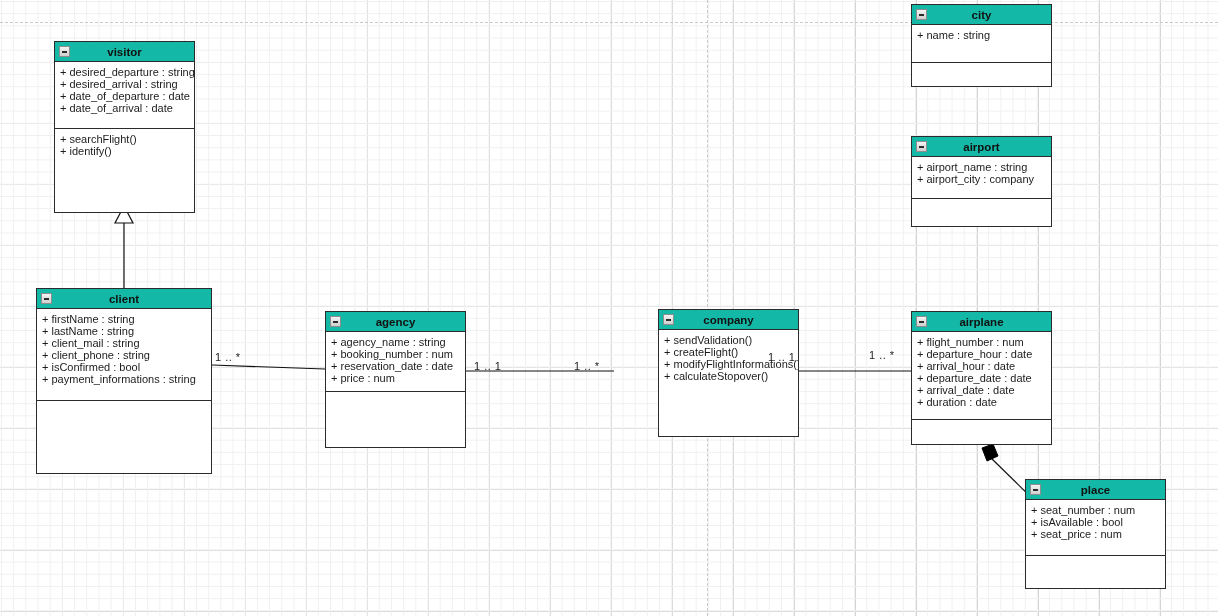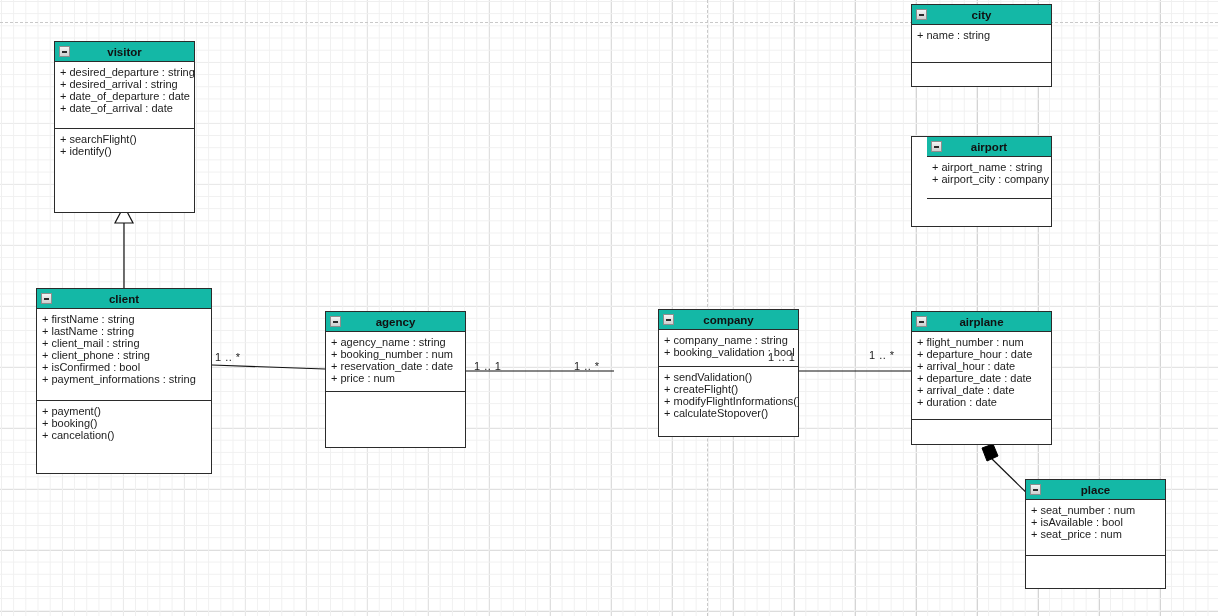--- a/index.html
+++ b/index.html
@@ -182,48 +182,39 @@
       <span>client</span>
     </div>
     <div class="uml-section" style="height:92px;">
       <div class="uml-line">+ firstName : string</div>
       <div class="uml-line">+ lastName : string</div>
       <div class="uml-line">+ client_mail : string</div>
       <div class="uml-line">+ client_phone : string</div>
       <div class="uml-line">+ isConfirmed : bool</div>
       <div class="uml-line">+ payment_informations : string</div>
     </div>
-    <div class="uml-section last" style="height:73px;">
-      <div class="uml-line">+ payment()</div>
-      <div class="uml-line">+ booking()</div>
-      <div class="uml-line">+ cancelation()</div>
-    </div>
   </div>
 
   <div class="uml-class" style="left:325px; top:311px; width:141px; height:137px;">
     <div class="uml-header">
       <span class="collapse-icon"></span>
       <span>agency</span>
     </div>
     <div class="uml-section" style="height:60px;">
       <div class="uml-line">+ agency_name : string</div>
       <div class="uml-line">+ booking_number : num</div>
       <div class="uml-line">+ reservation_date : date</div>
       <div class="uml-line">+ price : num</div>
     </div>
   </div>
 
   <div class="uml-class" style="left:614px; top:309px; width:141px; height:128px;margin-left:44px;">
     <div class="uml-header">
       <span class="collapse-icon"></span>
       <span>company</span>
-    </div>
-    <div class="uml-section" style="height:37px;">
-      <div class="uml-line">+ company_name : string</div>
-      <div class="uml-line">+ booking_validation : bool</div>
     </div>
     <div class="uml-section last" style="height:69px;">
       <div class="uml-line">+ sendValidation()</div>
       <div class="uml-line">+ createFlight()</div>
       <div class="uml-line">+ modifyFlightInformations()</div>
       <div class="uml-line">+ calculateStopover()</div>
     </div>
   </div>
 
   <div class="uml-class" style="left:1025px; top:479px; width:141px; height:110px;">
@@ -259,21 +250,21 @@
     <div class="uml-header">
       <span class="collapse-icon"></span>
       <span>city</span>
     </div>
     <div class="uml-section" style="height:38px;">
       <div class="uml-line">+ name : string</div>
     </div>
     <div class="uml-section last" style="height:23px;"></div>
   </div>
 
-  <div class="uml-class" style="left:911px; top:136px; width:141px; height:91px;padding-left:15px;">
+  <div class="uml-class" style="left:911px; top:136px; width:141px; height:91px;">
     <div class="uml-header">
       <span class="collapse-icon"></span>
       <span>airport</span>
     </div>
     <div class="uml-section" style="height:42px;">
       <div class="uml-line">+ airport_name : string</div>
       <div class="uml-line">+ airport_city : company</div>
     </div>
     <div class="uml-section last" style="height:27px;"></div>
   </div>

